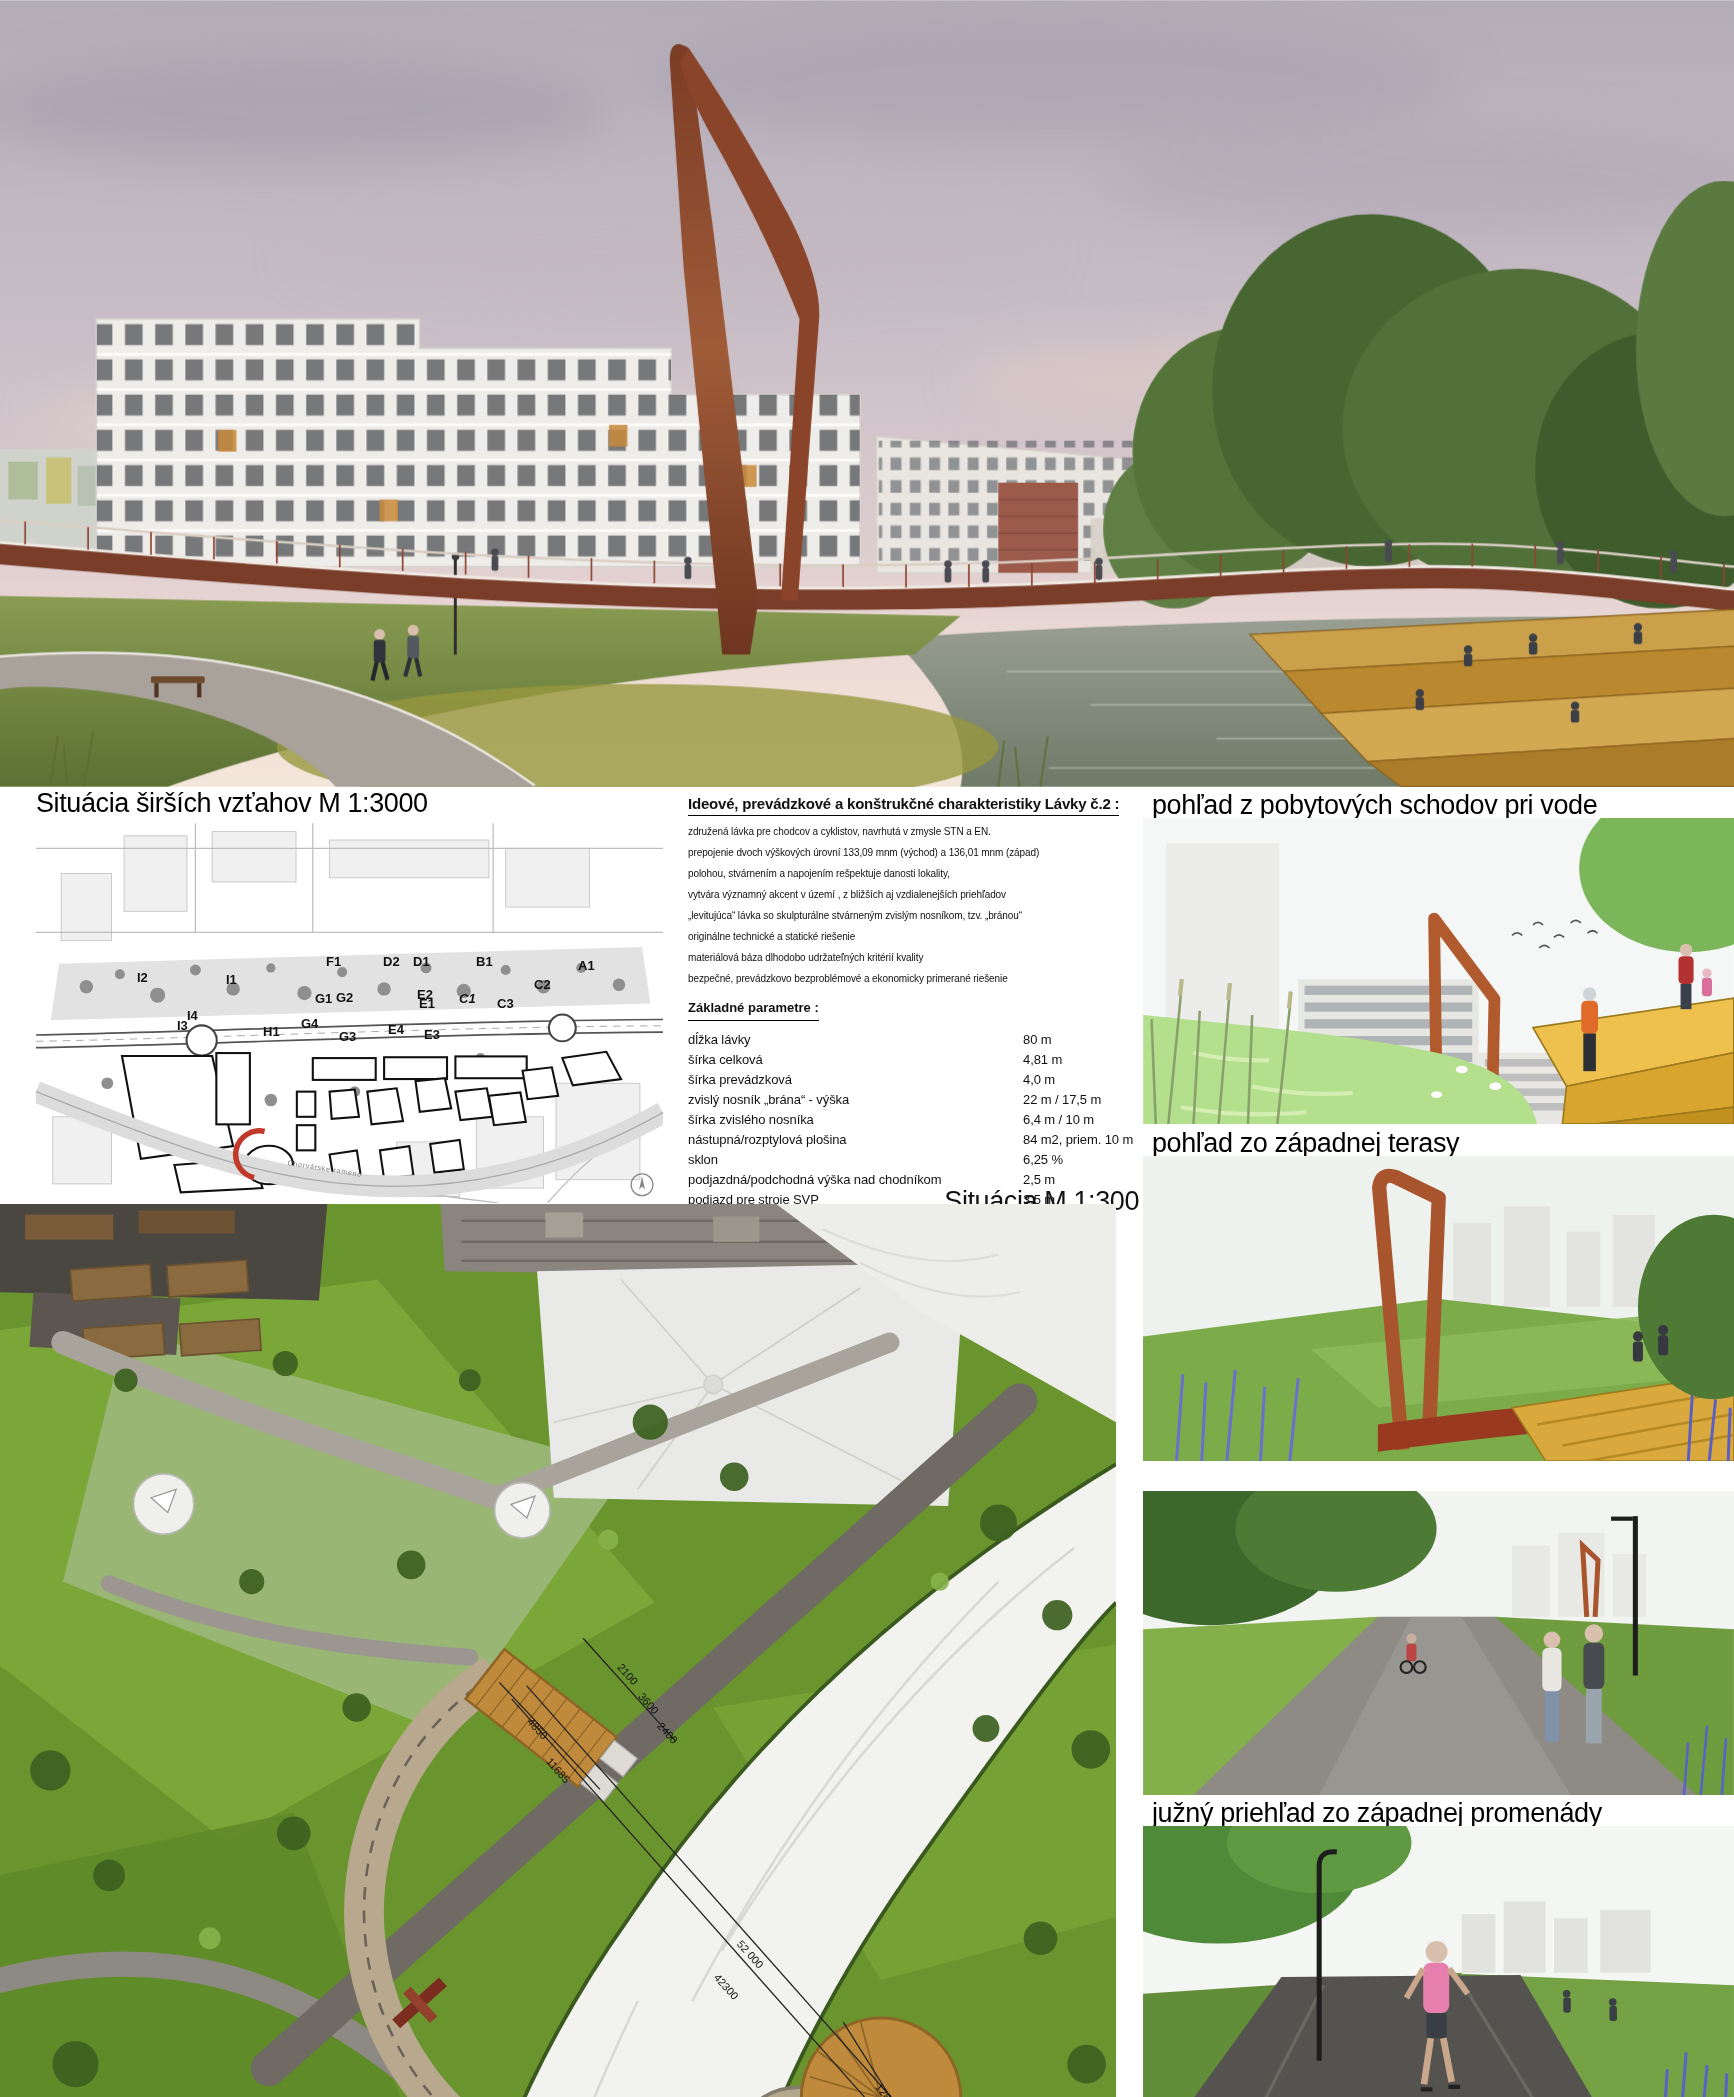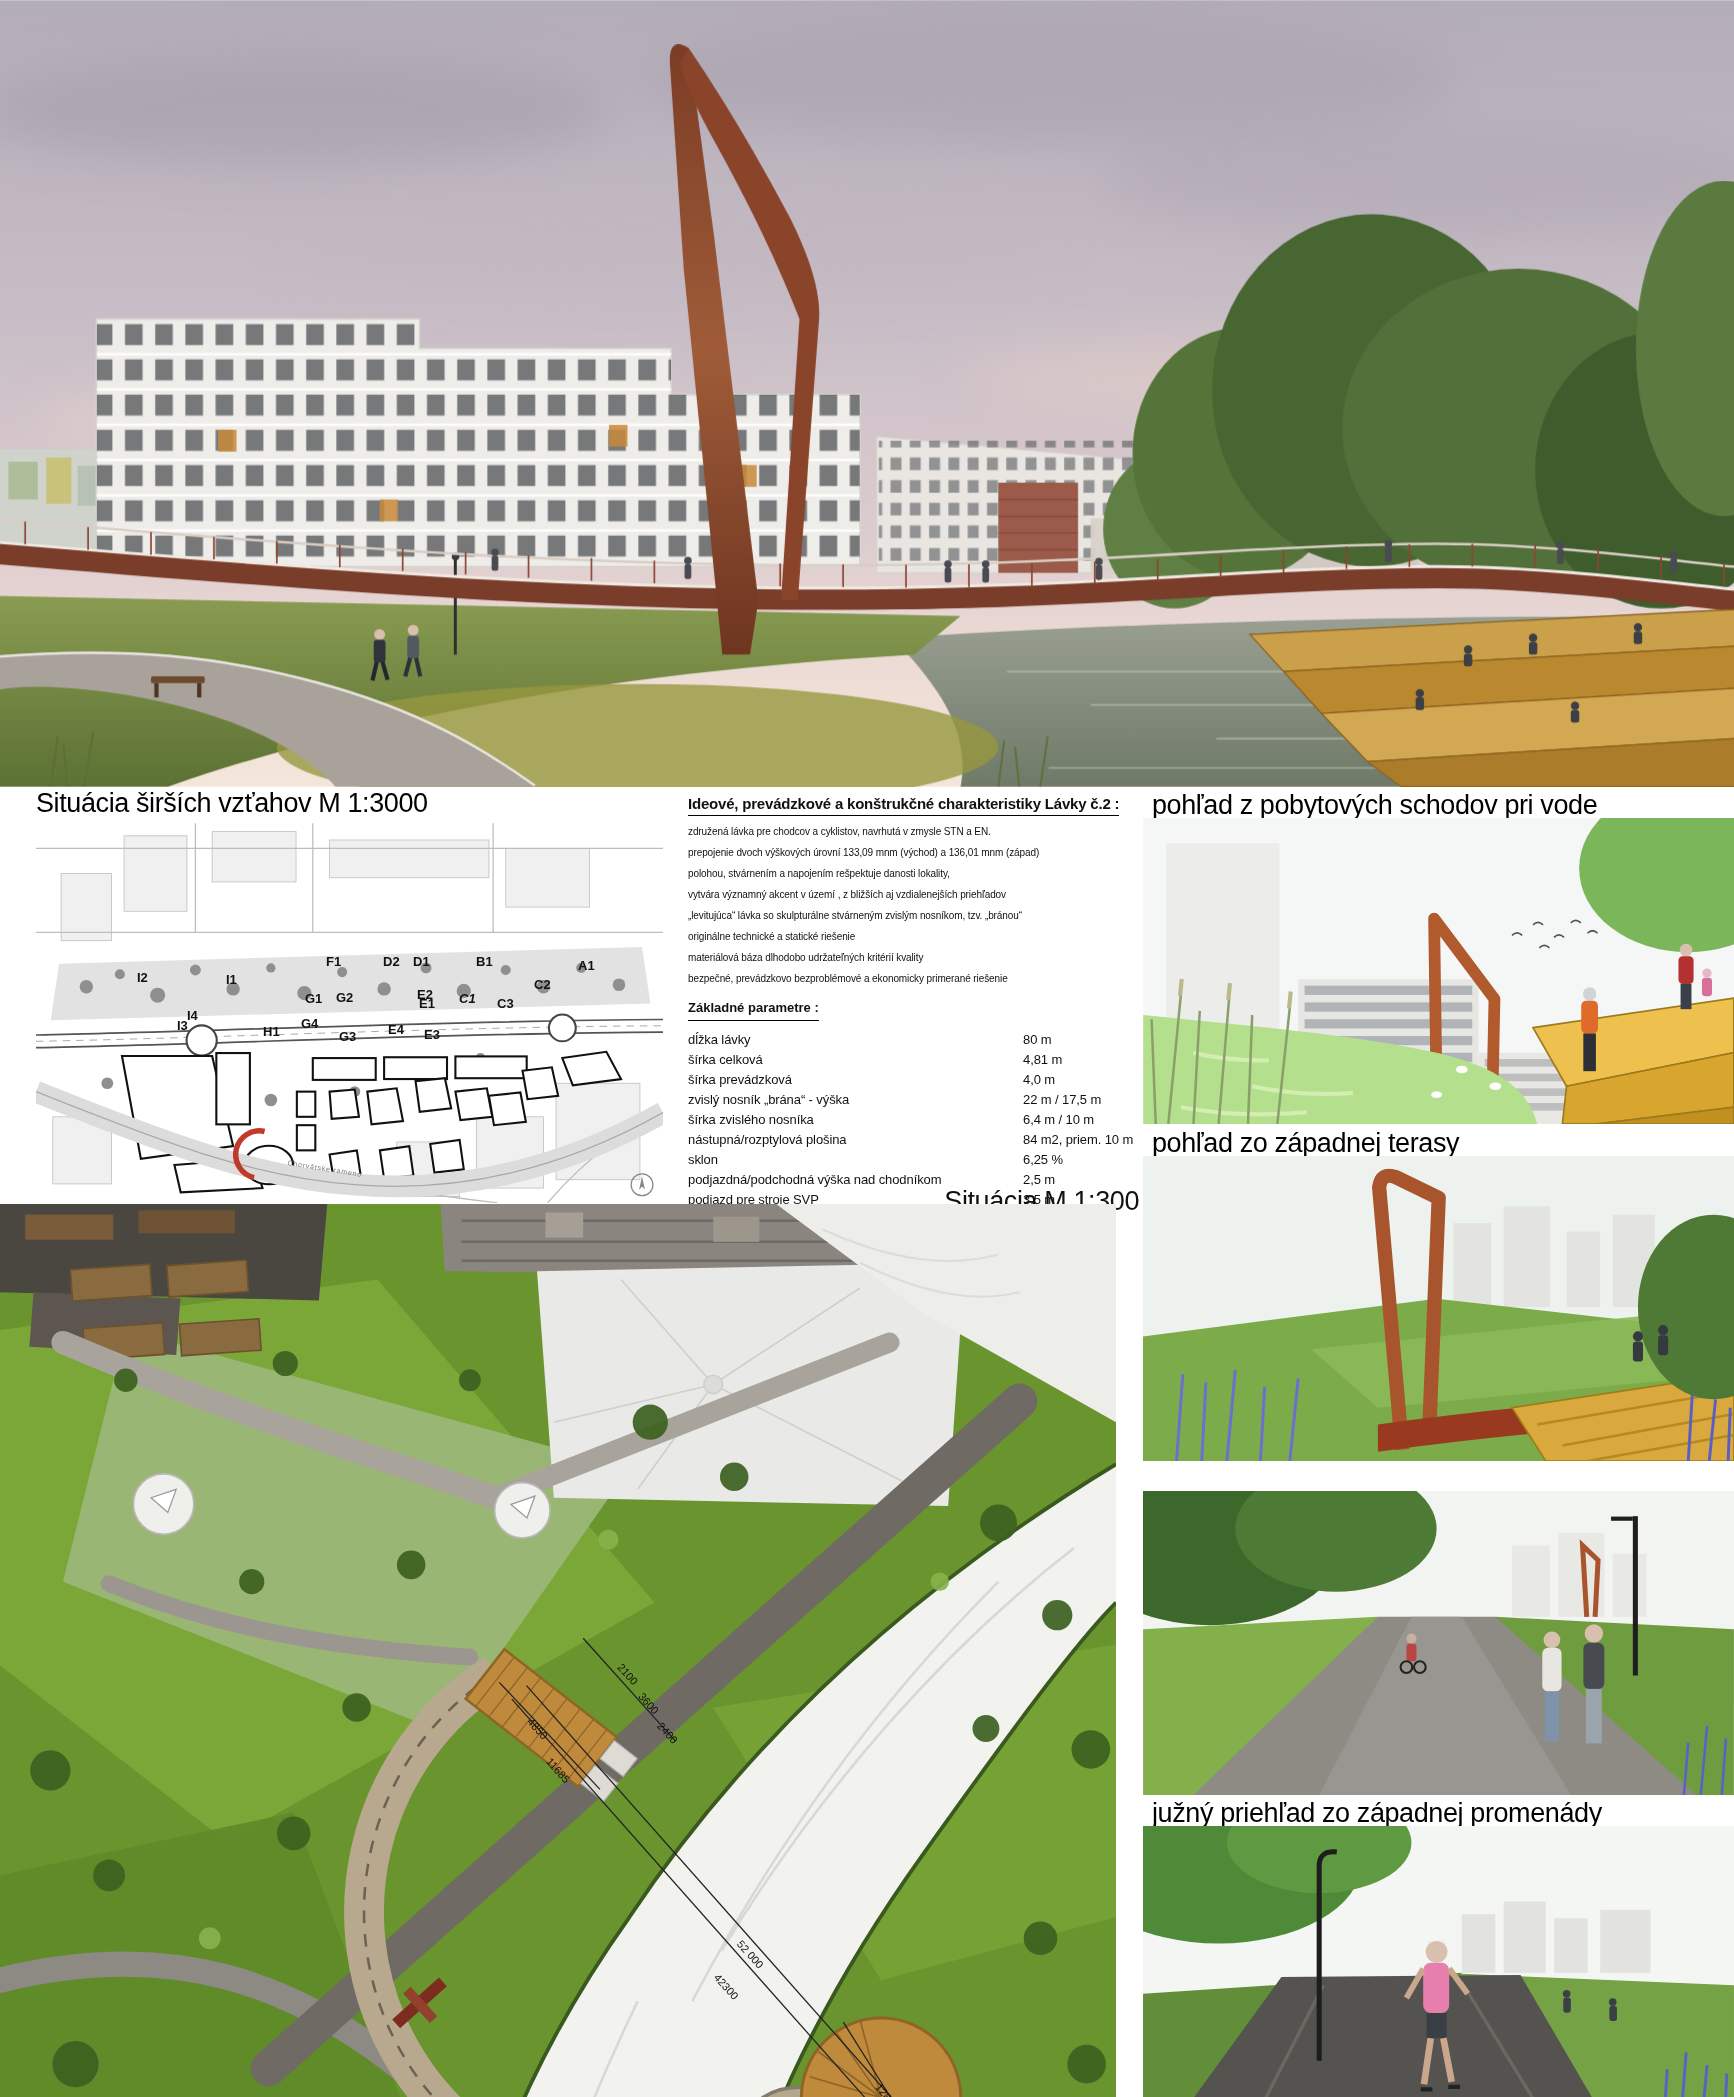--- a/index.html
+++ b/index.html
@@ -279,21 +279,21 @@
       <path d="M545,735 A56,56 0 1 0 520,845" stroke="#c0392b" stroke-width="13" fill="none"></path>
       <circle cx="1445" cy="862" r="26" stroke="#888" stroke-width="3" fill="none"></circle>
       <path d="M1445,842 L1452,874 L1445,866 L1438,874 Z" fill="#888"></path>
     </svg>
     <span class="river-label">Chorvátske rameno</span>
     <span class="plan-label" style="left:101px;top:147px;">I2</span>
     <span class="plan-label" style="left:190px;top:149px;">I1</span>
     <span class="plan-label" style="left:141px;top:195px;">I3</span>
     <span class="plan-label" style="left:151px;top:185px;">I4</span>
     <span class="plan-label" style="left:227px;top:201px;">H1</span>
-    <span class="plan-label" style="left:269px;top:168px;">G1</span>
+    <span class="plan-label" style="left:279px;top:168px;">G1</span>
     <span class="plan-label" style="left:265px;top:193px;">G4</span>
     <span class="plan-label" style="left:300px;top:167px;">G2</span>
     <span class="plan-label" style="left:303px;top:206px;">G3</span>
     <span class="plan-label" style="left:290px;top:131px;">F1</span>
     <span class="plan-label" style="left:347px;top:131px;">D2</span>
     <span class="plan-label" style="left:377px;top:131px;">D1</span>
     <span class="plan-label" style="left:440px;top:131px;">B1</span>
     <span class="plan-label" style="left:542px;top:135px;">A1</span>
     <span class="plan-label" style="left:498px;top:154px;">C2</span>
     <span class="plan-label" style="left:423px;top:168px;font-style:italic;">C1</span>

